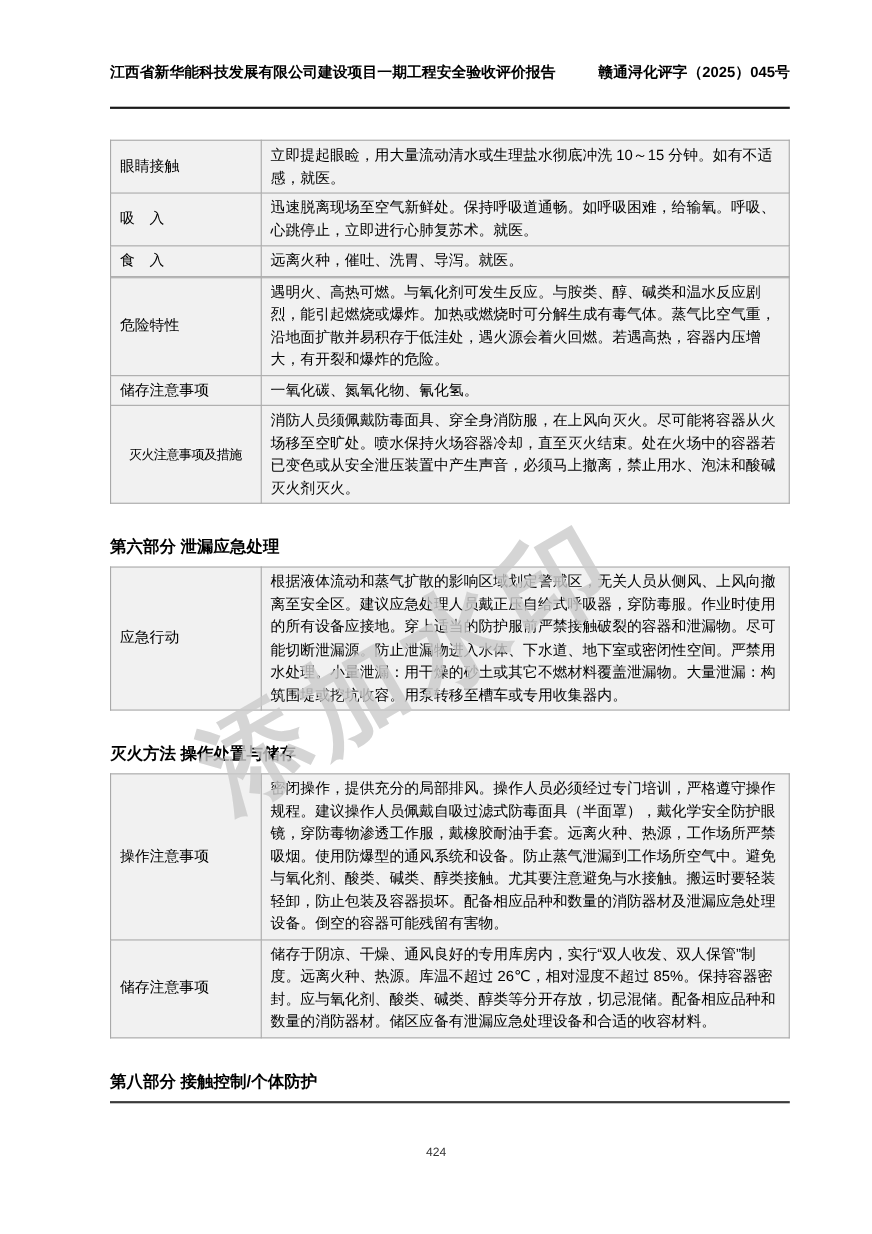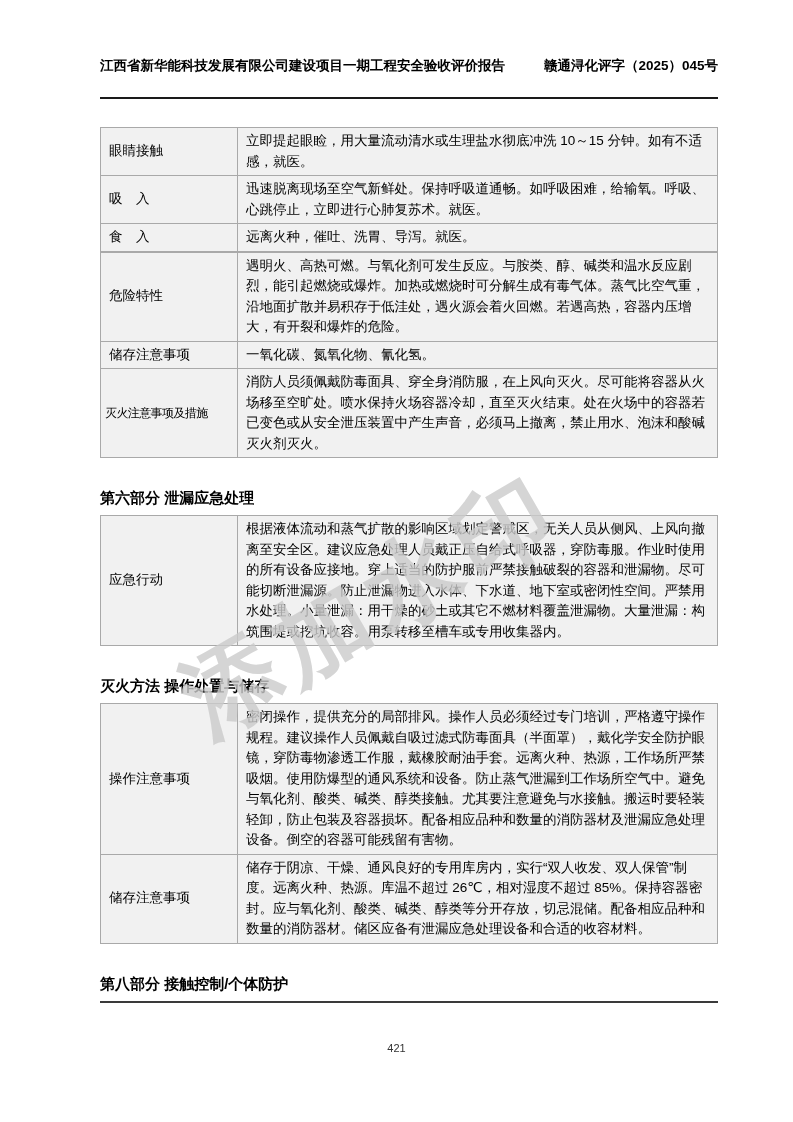--- a/index.html
+++ b/index.html
@@ -27,21 +27,21 @@
     border:1px solid #8f8f8f;
   }
   table.msds td{
     border:1px solid #a9a9a9;
     padding:3px 8px;
     font-size:13.5px;line-height:20.5px;
     vertical-align:middle;
     word-break:break-all;
   }
   td.label{width:120px;}
-  td.label.tight{font-size:12px;letter-spacing:-0.6px;padding-left:4px;padding-right:2px;}
+  td.label.tight{font-size:12px;letter-spacing:-0.6px;padding-left:16px;padding-right:2px;}
   
   .sec-heading{
     font-size:15px;font-weight:bold;line-height:17px;
     margin:31px 0 9px 0;
   }
   .table-cut-line{border-bottom:2px solid #3a3a3a;margin-top:5px;}
   
   .footer{
     position:absolute;left:0;top:1042px;width:793px;
     text-align:center;font-size:11px;color:#333;
@@ -125,15 +125,15 @@
     </tbody>
       </table>
 
     <div class="sec-heading">第八部分 接触控制/个体防护</div>
     <div class="table-cut-line"></div>
 
   </div>
 
   <div class="watermark">添加水印</div>
 
-  <div class="footer">421</div>
+  <div class="footer">424</div>
 
 </div>
 
 </body></html>

